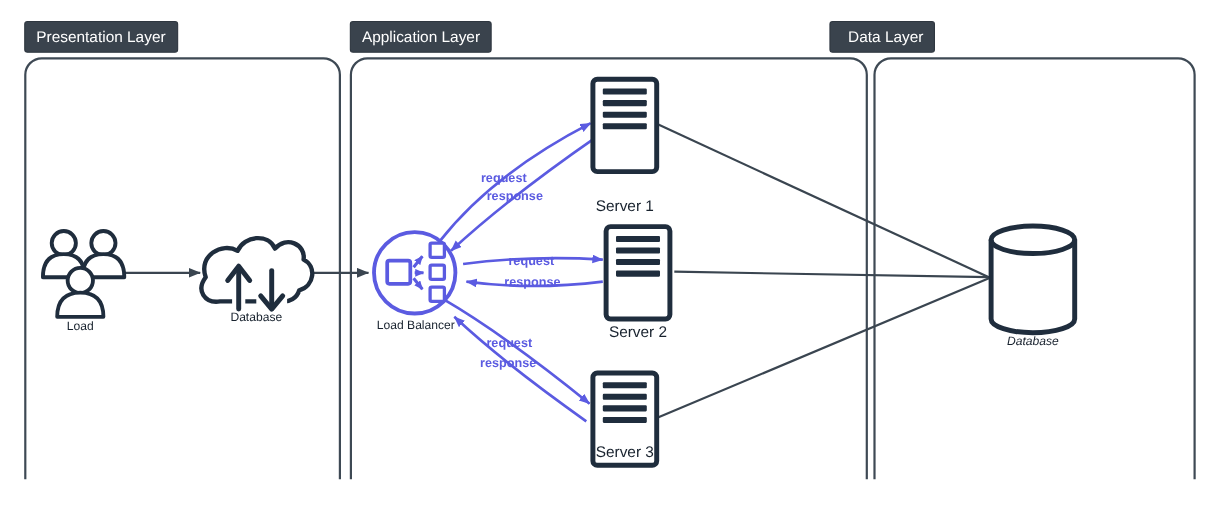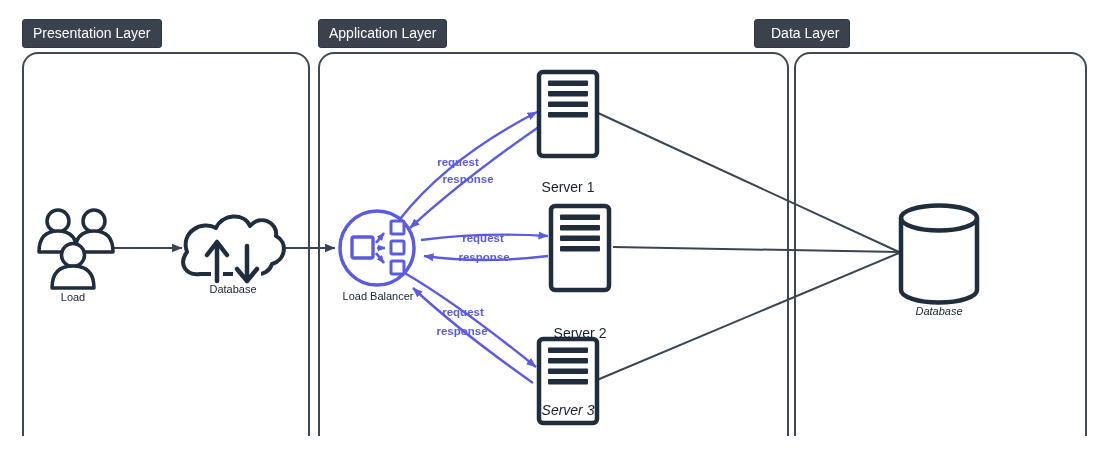--- a/index.html
+++ b/index.html
@@ -130,22 +130,22 @@
     <g stroke="#1f2d3d" stroke-width="4.5" fill="#ffffff">
       <path d="M 901,218 a 38,12.5 0 0 1 76,0 l 0,72 a 38,12.5 0 0 1 -76,0 z"></path>
       <path d="M 901,218 a 38,12.5 0 0 0 76,0" fill="none"></path>
     </g>
   </svg>
 
   <div class="node-label" style="left:73px;top:291px;">Load</div>
   <div class="node-label" style="left:233px;top:283px;">Database</div>
   <div class="node-label" style="left:378px;top:290px;">Load Balancer</div>
   <div class="node-label server-label" style="left:568px;top:159px;margin-top:20px;">Server 1</div>
-  <div class="node-label server-label" style="left:580px;top:293px;margin-top:32px;">Server 2</div>
-  <div class="node-label server-label" style="left:568px;top:402px;font-style:italic;">Server 3</div>
+  <div class="node-label server-label" style="left:580px;top:293px;">Server 2</div>
+  <div class="node-label server-label" style="left:568px;top:402px;">Server 3</div>
   <div class="node-label" style="left:939px;top:305px;font-style:italic;">Database</div>
 
   <div class="edge-label" style="left:458px;top:162px;">request</div>
   <div class="edge-label" style="left:468px;top:179px;">response</div>
   <div class="edge-label" style="left:483px;top:238px;">request</div>
   <div class="edge-label" style="left:484px;top:257px;">response</div>
   <div class="edge-label" style="left:463px;top:312px;">request</div>
   <div class="edge-label" style="left:462px;top:331px;">response</div>
 
 </div>

